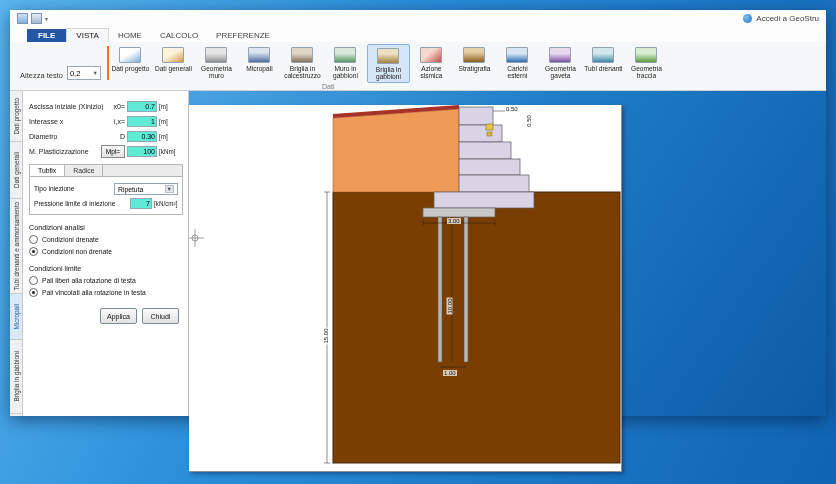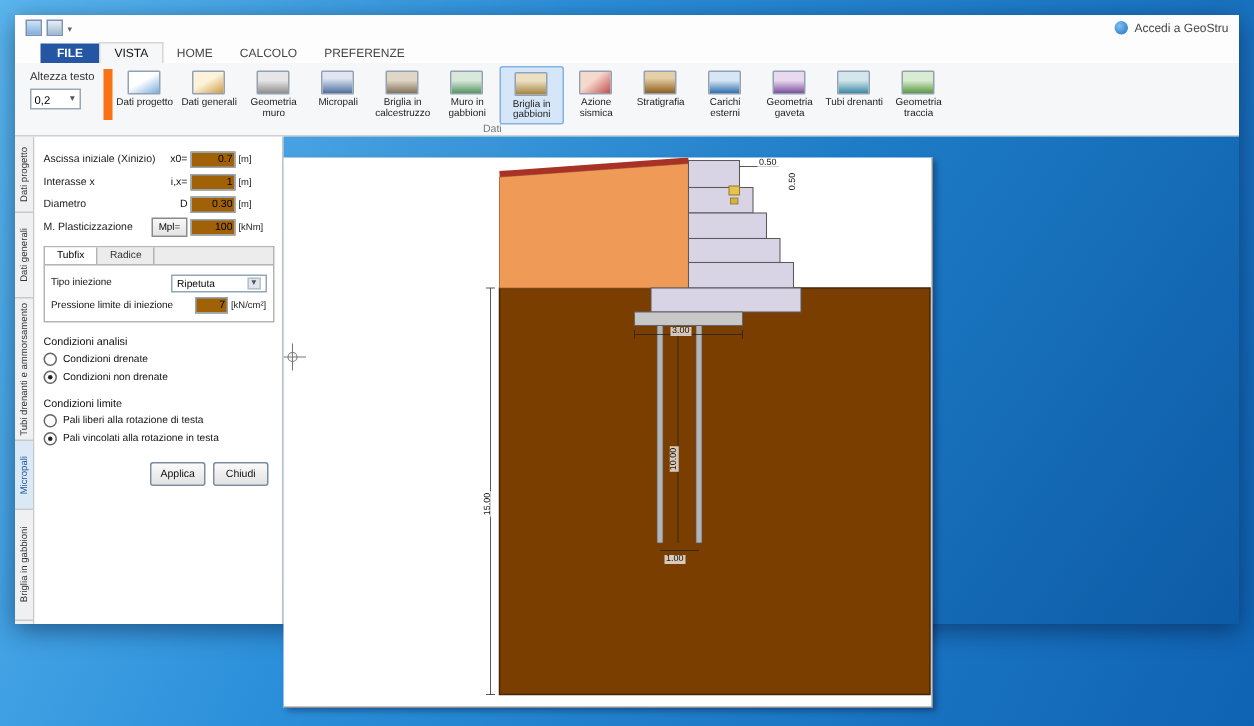--- a/index.html
+++ b/index.html
@@ -19,21 +19,21 @@
   .signin-dot{width:9px;height:9px;border-radius:50%;background:radial-gradient(circle at 35% 35%,#7fc0f2,#1f6fc0);}
 
   
   .tabrow{height:15px;display:flex;align-items:flex-end;padding-left:17px;background:#fdfdfd;flex:none;}
   .mtab{font-size:8px;color:#444;padding:2px 9px 2px;}
   .mtab.file{background:#2456a4;color:#fff;font-weight:bold;padding:2px 11px;}
   .mtab.sel{background:#f6f7f8;border:1px solid #d6d6d6;border-bottom:none;color:#111;}
 
   
   .ribbon{height:48px;background:#f6f7f8;border-bottom:1px solid #d0d0d0;display:flex;position:relative;padding-left:4px;flex:none;}
-  .th-group{display:flex;align-items:flex-start;gap:4px;padding:0 6px;border-right:6px solid #f97316;height:34px;margin-top:4px;flex-direction:column;}
+  .th-group{display:flex;align-items:flex-end;gap:4px;padding:0 6px;border-right:2px solid #f97316;height:34px;margin-top:4px;}
   .th-label{font-size:7.5px;color:#333;white-space:nowrap;}
   .combo{width:28px;height:12px;border:1px solid #9aa7b5;background:#fff;font-size:7.5px;
     display:flex;align-items:center;justify-content:space-between;padding:0 2px;}
   .combo .caret{font-size:5.5px;color:#555;}
   .rbtns{display:flex;}
   .rbtn{width:43px;display:flex;flex-direction:column;align-items:center;padding-top:3px;gap:2px;margin-top:2px;height:39px;box-sizing:border-box;}
   .rbtn.sel{background:#d5e6f8;border:1px solid #84b2e2;border-radius:2px;}
   .rbtn .lbl{font-size:6.6px;line-height:1.12;text-align:center;color:#222;width:42px;}
   .ricon{width:20px;height:14px;border:1px solid #93a2b2;border-radius:1px;}
   .i1{background:linear-gradient(150deg,#fefefe 45%,#79aede);}
@@ -57,21 +57,21 @@
   .vtab{border-bottom:1px solid #c9c9c9;display:flex;align-items:center;justify-content:center;overflow:hidden;}
   .vtab span{writing-mode:vertical-rl;transform:rotate(180deg);font-size:6.4px;color:#333;white-space:nowrap;}
   .vtab.sel{background:#dbe8f6;}
   .vtab.sel span{color:#16559e;}
 
   
   .panel{width:166px;flex:none;border-right:1px solid #c6c6c6;padding:8px 5px 0 6px;box-sizing:border-box;background:#fff;overflow:hidden;}
   .frow{display:flex;align-items:center;height:15px;}
   .fl{flex:1;font-size:7px;color:#1a1a1a;white-space:nowrap;overflow:hidden;}
   .fs{width:18px;text-align:right;font-size:7px;color:#111;padding-right:2px;white-space:nowrap;}
-  .fi{width:26px;height:9px;border:1px solid #94a6b8;font-size:7px;text-align:right;padding:0 1px;background:#a16207;font-family:"Liberation Sans",sans-serif;}
+  .fi{width:26px;height:9px;border:1px solid #94a6b8;font-size:7px;text-align:right;padding:0 1px;background:#5eead4;font-family:"Liberation Sans",sans-serif;}
   .fu{width:24px;font-size:6.3px;color:#222;padding-left:2px;white-space:nowrap;}
   .mplbtn{width:22px;height:11px;border:1px solid #8a8a8a;background:linear-gradient(#f8f8f8,#e3e3e3);
     font-size:6.6px;display:flex;align-items:center;justify-content:center;margin-right:2px;}
 
   .gbox{border:1px solid #b5b5b5;margin-top:5px;position:relative;}
   .gtabs{display:flex;background:#ececec;border-bottom:1px solid #b5b5b5;}
   .gtab{font-size:6.8px;padding:2px 8px;border-right:1px solid #b5b5b5;color:#333;}
   .gtab.sel{background:#fff;color:#000;}
   .gbody{padding:3px 4px 5px;}
   .grow{display:flex;align-items:center;margin-top:3px;}

